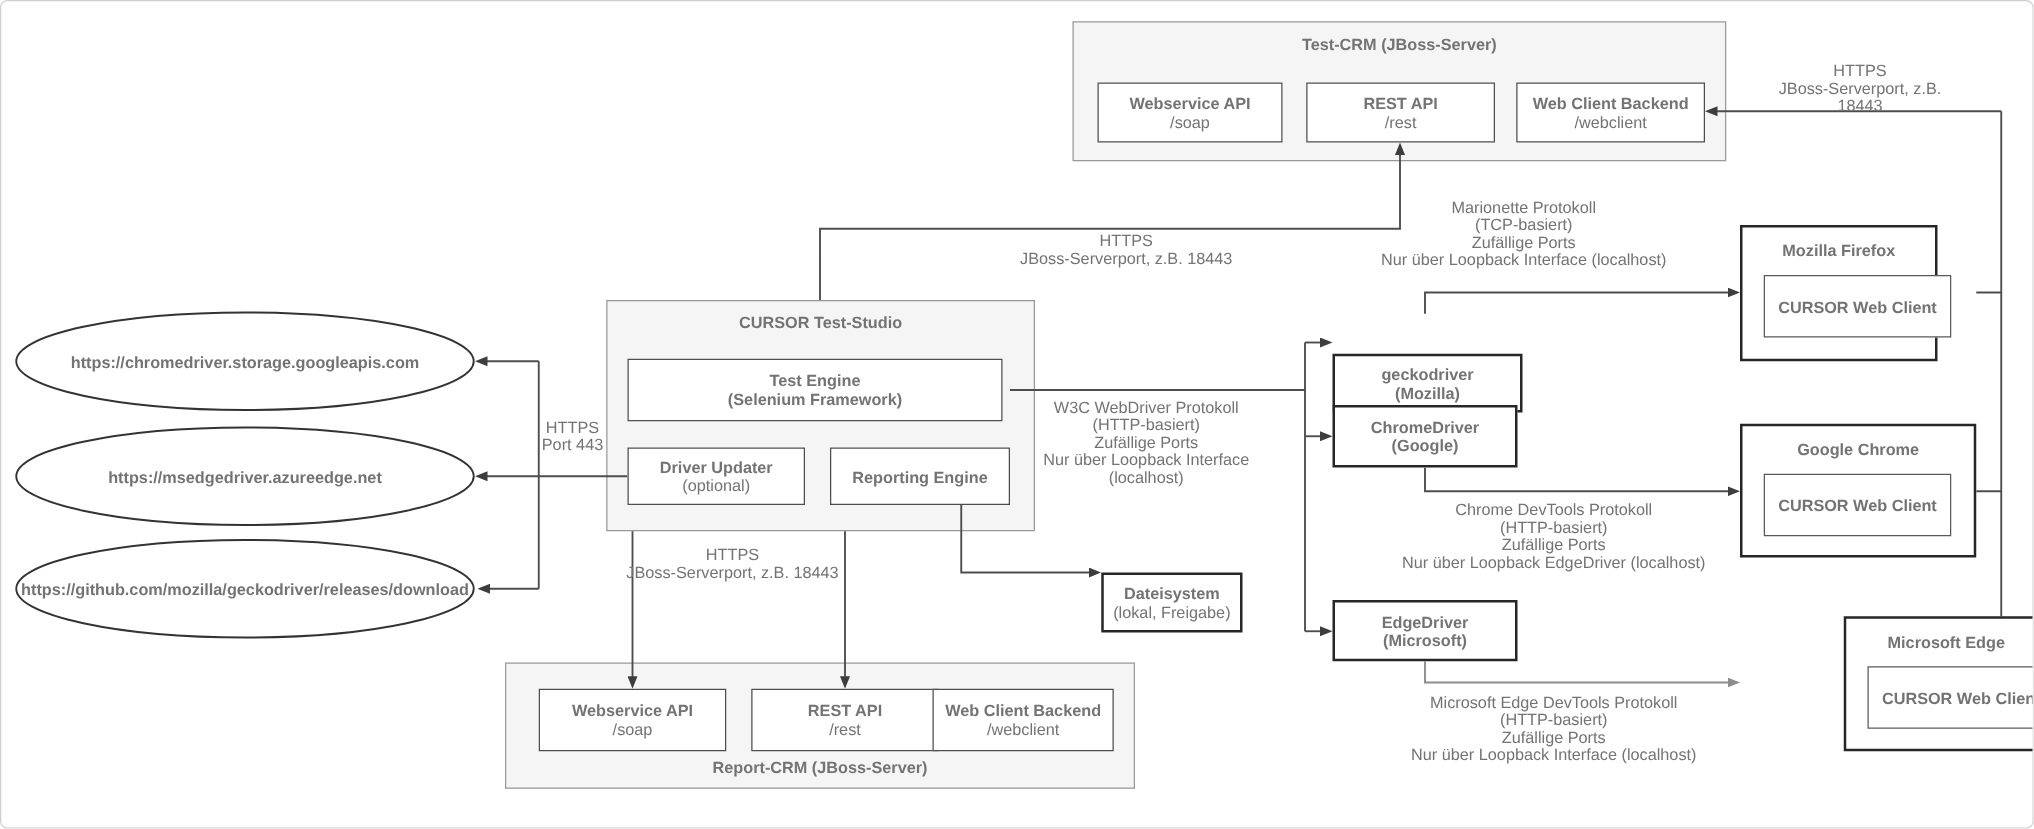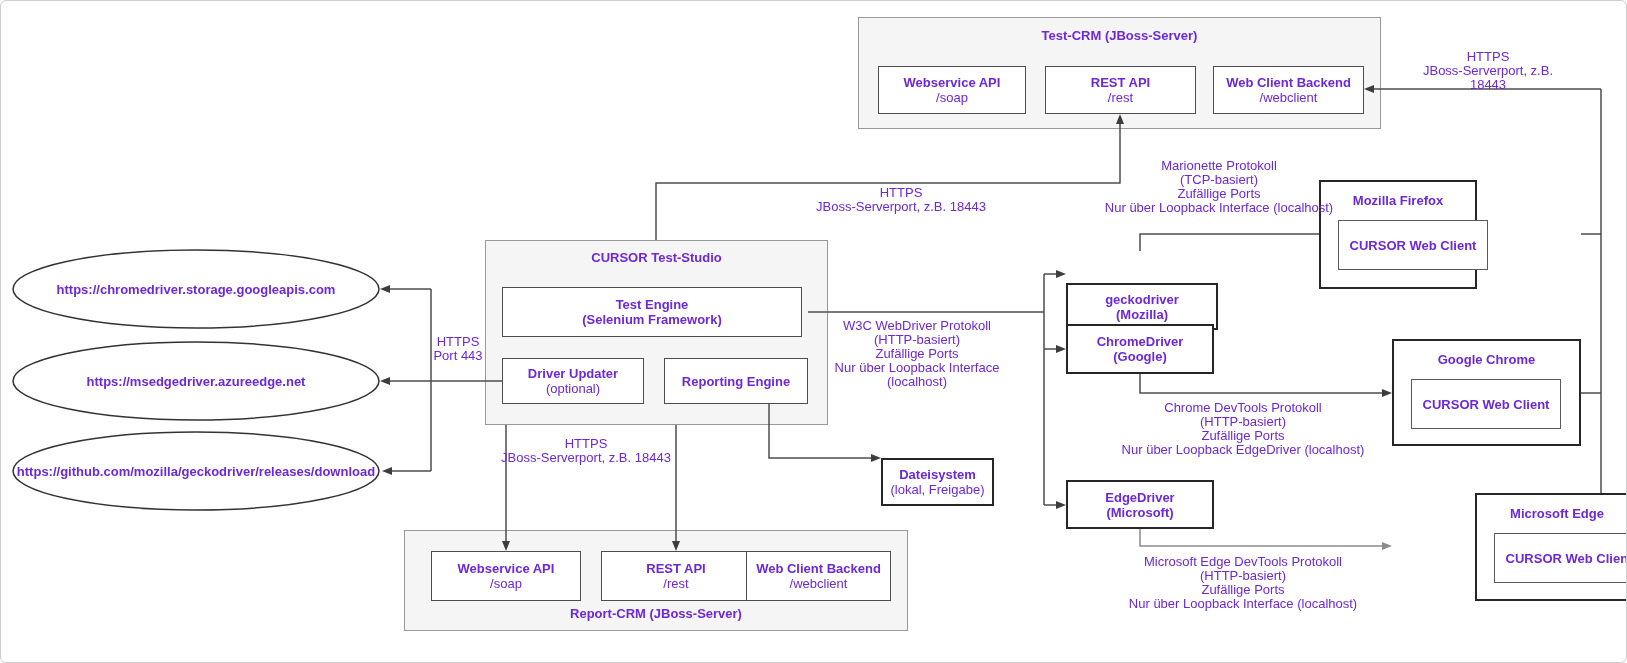--- a/index.html
+++ b/index.html
@@ -1,17 +1,17 @@
 <!DOCTYPE html>
 <html><head>
 <meta charset="utf-8">
 <style>
   html,body{margin:0;padding:0;background:#fff;}
   .page{position:relative;width:1625px;height:661px;border:1px solid #cfcfcf;border-radius:6px;
-        overflow:hidden;background:#fff;font-family:"Liberation Sans",sans-serif;font-size:13px;color:#6d28d9;}
+        overflow:hidden;background:#fff;font-family:"Liberation Sans",sans-serif;font-size:13px;color:#737373;}
   .grp{position:absolute;background:#f5f5f5;border:1px solid #999;z-index:1;box-sizing:border-box;}
   .grp-title{position:absolute;left:0;right:0;text-align:center;font-weight:bold;}
   .wires{position:absolute;left:0;top:0;z-index:2;pointer-events:none;}
   .box{position:absolute;background:#fff;border:1.5px solid #4d4d4d;z-index:3;box-sizing:border-box;
        display:flex;flex-direction:column;justify-content:center;
        text-align:center;line-height:15px;}
   .box .t{font-weight:bold;}
   .strong{border:2px solid #262626;}
   .browser{position:absolute;background:#fff;border:2px solid #262626;z-index:3;box-sizing:border-box;}
   .browser .t{position:absolute;top:11px;left:0;right:0;text-align:center;font-weight:bold;}
@@ -130,21 +130,21 @@
   </div>
   <div class="box strong" style="left:1065px;top:323px;width:148px;height:50px;">
     <div class="t">ChromeDriver</div>
     <div class="t">(Google)</div>
   </div>
   <div class="box strong" style="left:1065px;top:479px;width:148px;height:49px;">
     <div class="t">EdgeDriver</div>
     <div class="t">(Microsoft)</div>
   </div>
 
-  <div class="browser" style="left:1318px;top:179px;width:158px;height:109px;">
+  <div class="browser" style="left:1391px;top:179px;width:158px;height:109px;">
     <div class="t">Mozilla Firefox</div>
     <div class="client">CURSOR Web Client</div>
   </div>
   <div class="browser" style="left:1391px;top:338px;width:189px;height:107px;">
     <div class="t">Google Chrome</div>
     <div class="client">CURSOR Web Client</div>
   </div>
   <div class="browser" style="left:1474px;top:492px;width:164px;height:108px;">
     <div class="t">Microsoft Edge</div>
     <div class="client">CURSOR Web Client</div>

